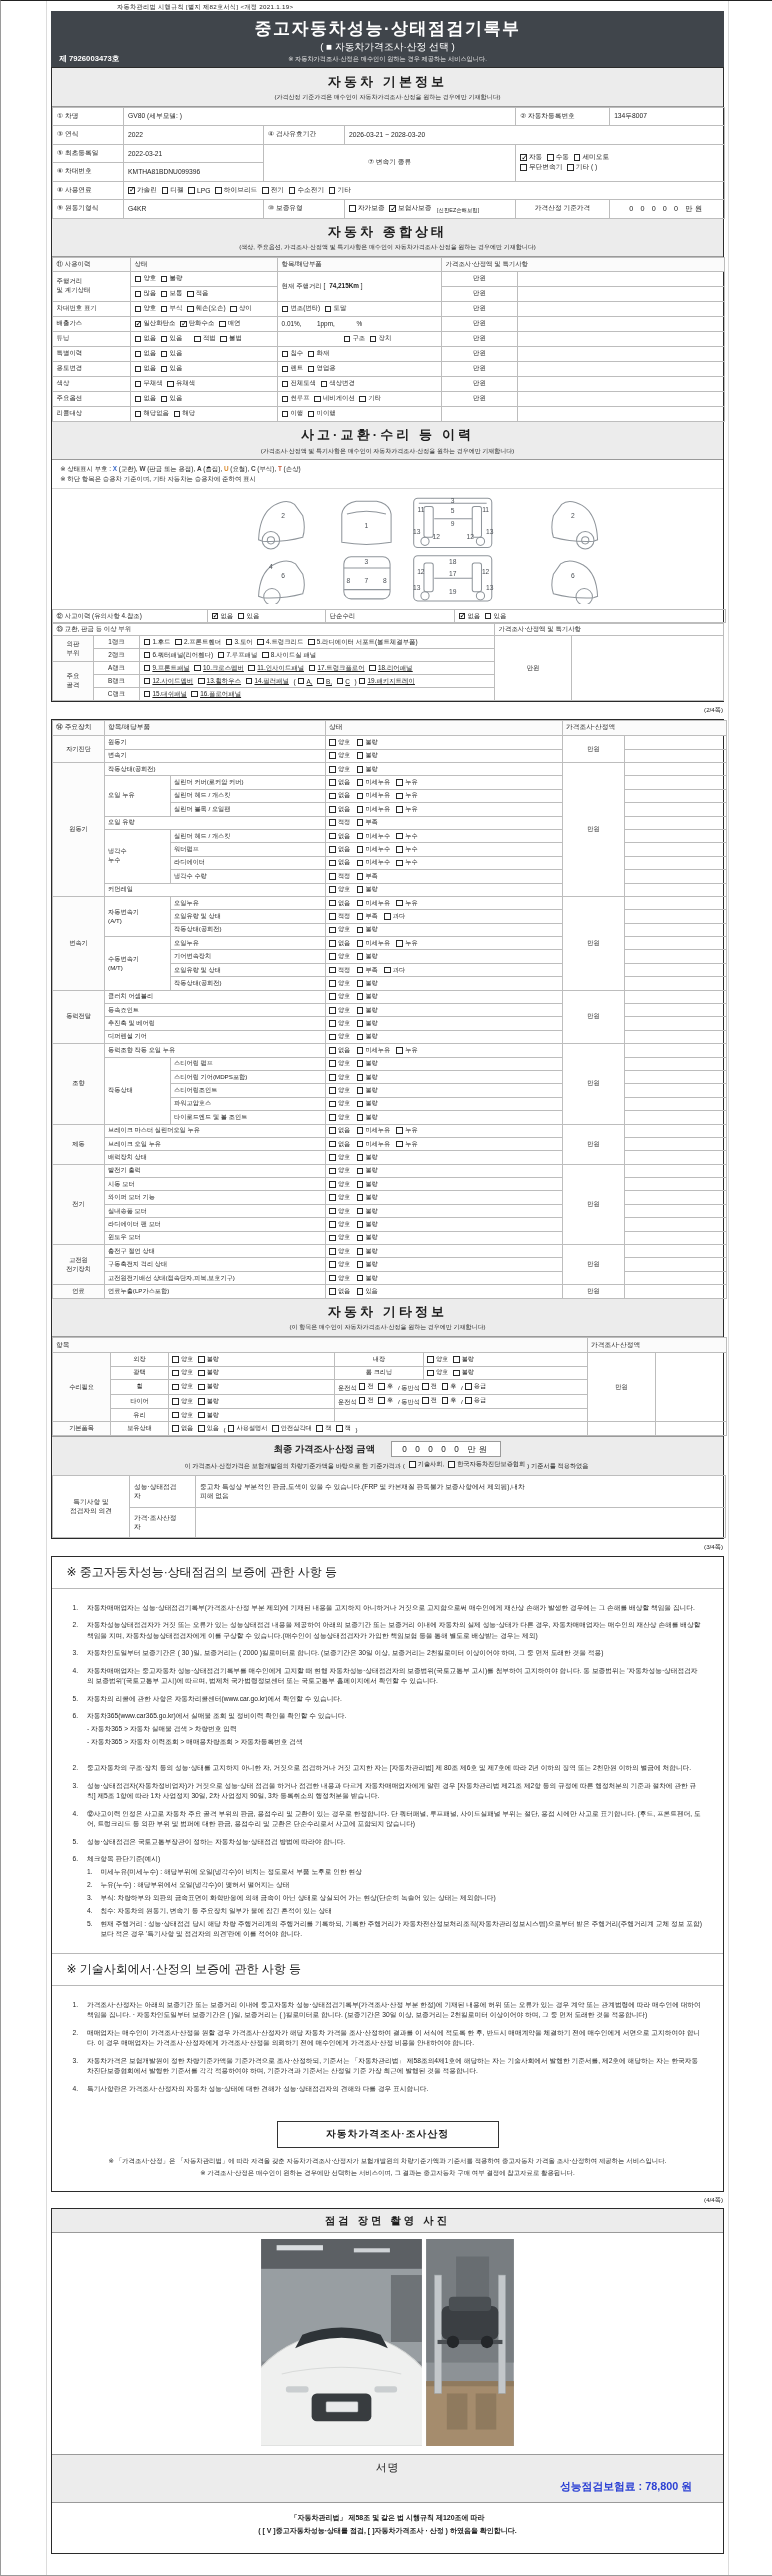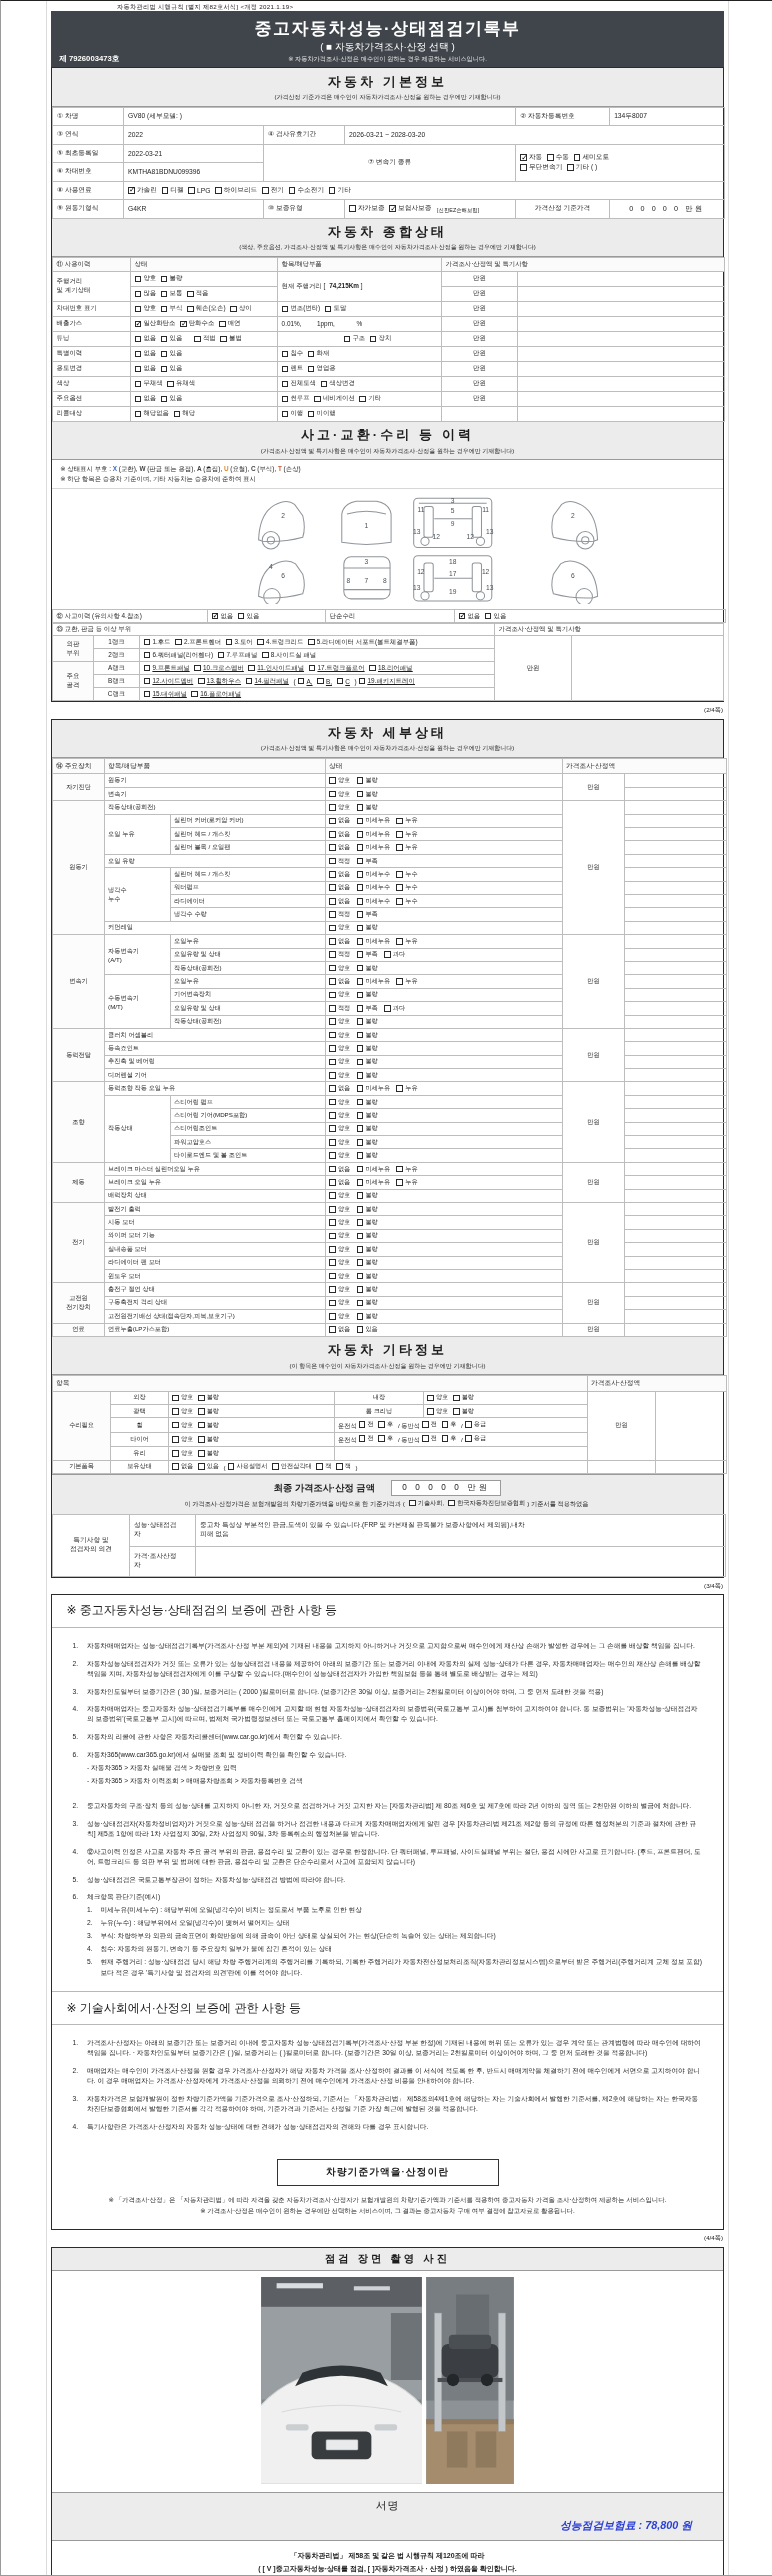--- a/index.html
+++ b/index.html
@@ -605,24 +605,20 @@
                   <span class="bx"></span>
                   <span>16.플로어패널</span>
                 </span></td>
             </tr>
           </tbody>
       </table>
     </div>
     <div class="pagemark">(2/4쪽)</div>
 
     <div class="blk">
-      <div class="secband">
-        <div class="st">자동차 세부상태</div>
-        <div class="ss">(가격조사·산정액 및 특기사항은 매수인이 자동차가격조사·산정을 원하는 경우에만 기재합니다)</div>
-      </div>
       <table class="det-tbl">
         <colgroup>
             <col style="width:52px">
             <col style="width:66px">
             <col style="width:155px">
             <col style="width:237px">
             <col style="width:62px">
             <col style="width:102px">
           </colgroup>
         <tbody>
@@ -1436,21 +1432,21 @@
           </div>
           <div class="ni">
             <span class="no">3.</span>
             <span class="tx">자동차가격은 보험개발원이 정한 차량기준가액을 기준가격으로 조사·산정하되, 기준서는 「자동차관리법」 제58조의4제1호에 해당하는 자는 기술사회에서 발행한 기준서를, 제2호에 해당하는 자는 한국자동차진단보증협회에서 발행한 기준서를 각각 적용하여야 하며, 기준가격과 기준서는 산정일 기준 가장 최근에 발행된 것을 적용합니다.</span>
           </div>
           <div class="ni">
             <span class="no">4.</span>
             <span class="tx">특기사항란은 가격조사·산정자의 자동차 성능·상태에 대한 견해가 성능·상태점검자의 견해와 다를 경우 표시합니다.</span>
           </div>
         </div>
-      <div class="surveybox">차량기준가액을·산정이란</div>
+      <div class="surveybox">자동차가격조사·조사산정</div>
       <div class="surveylines">
         <div>※ 「가격조사·산정」은 「자동차관리법」에 따라 자격을 갖춘 자동차가격조사·산정자가 보험개발원의 차량기준가액과 기준서를 적용하여 중고자동차 가격을 조사·산정하여 제공하는 서비스입니다.</div>
         <div>※ 가격조사·산정은 매수인이 원하는 경우에만 선택하는 서비스이며, 그 결과는 중고자동차 구매 여부 결정에 참고자료로 활용됩니다.</div>
       </div>
     </div>
     <div class="pagemark">(4/4쪽)</div>
 
     <div class="blk">
       <div class="secband">
         <div class="st" style="font-size:10.3px">점검 장면 촬영 사진</div>
@@ -1484,21 +1480,21 @@
           <rect x="30" y="130" width="110" height="66" rx="12" fill="#3b3f43"></rect>
           <rect x="44" y="112" width="82" height="28" rx="8" fill="#4a4f53"></rect>
           <circle cx="52" cy="200" r="12" fill="#24272a"></circle>
           <circle cx="118" cy="200" r="12" fill="#24272a"></circle>
           <rect x="40" y="300" width="40" height="70" fill="#8f7a5e"></rect>
           <rect x="96" y="300" width="40" height="70" fill="#8f7a5e"></rect>
         </svg>
       </div>
       <div class="sigband">
         <div class="st">서명</div>
-        <div class="fee" id="fee-line" style="color: rgb(42, 63, 212); font-style: italic;">성능점검보험료 : 78,800 원</div>
+        <div class="fee" id="fee-line" style="color: rgb(42, 63, 212);">성능점검보험료 : 78,800 원</div>
       </div>
       <div class="sigconfirm">
         <div>「자동차관리법」 제58조 및 같은 법 시행규칙 제120조에 따라</div>
         <div>( [ V ]중고자동차성능·상태를 점검, [   ]자동차가격조사 · 산정 ) 하였음을 확인합니다.</div>
       </div>
     </div>
 
   </div>
 </div>
 

